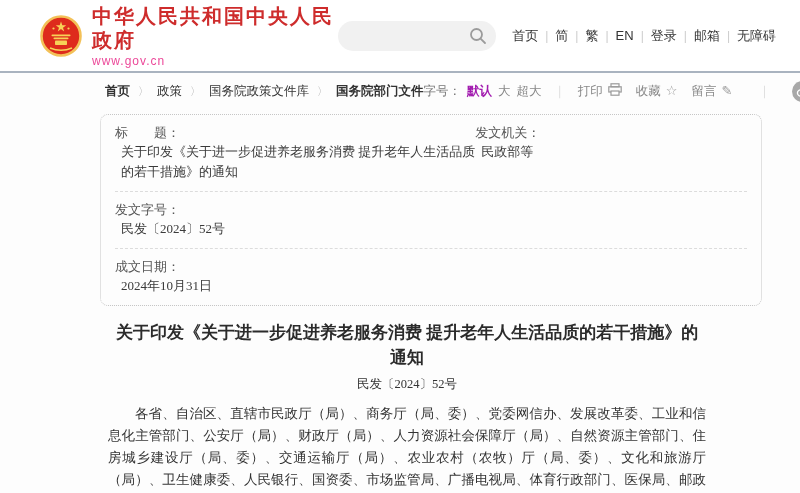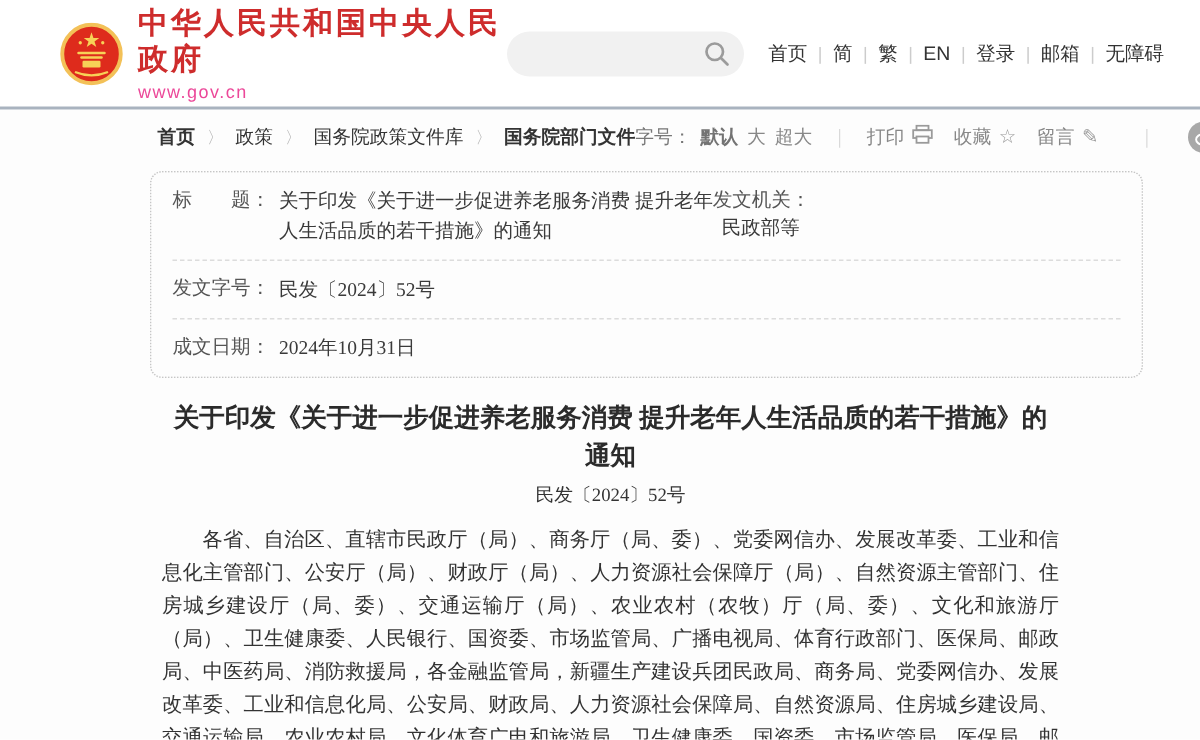--- a/index.html
+++ b/index.html
@@ -26,36 +26,36 @@
   
   .toolbar{height:36px;display:flex;align-items:center;justify-content:space-between;
     padding:0 100px 0 105px;font-size:12.5px;color:#555;}
   .crumbs{display:flex;align-items:center;white-space:nowrap;}
   .crumbs .item{color:#333;cursor:pointer;}
   .crumbs .item.strong{font-weight:bold;}
   .crumbs .gt{color:#b5b5b5;margin:0 8px;font-size:11px;}
   .tools{display:flex;align-items:center;white-space:nowrap;color:#888;}
   .tools .lbl{color:#777;}
   .fs-opt{margin-left:6px;cursor:pointer;color:#888;}
-  .fs-opt.active{color:#737373;font-weight:bold;}
+  .fs-opt.active{color:#a21caf;font-weight:bold;}
   .vsep{color:#d8d8d8;margin:0 12px;}
   .tool-item{display:flex;align-items:flex-start;margin-right:14px;cursor:pointer;color:#888;}
   .tool-item .glyph{margin-left:5px;color:#9a9a9a;font-size:13px;}
   .circle-icons{display:flex;align-items:center;}
   .circle{width:21px;height:21px;border-radius:50%;background:#a8a8a8;margin-left:9px;
     display:flex;align-items:center;justify-content:center;cursor:pointer;}
 
   
   .content{width:662px;margin-left:100px;}
   .meta-table{border:1px dotted #c6c6c6;border-radius:8px;margin-top:5px;
     font-family:"Liberation Serif","DejaVu Serif",serif;font-size:13px;color:#444;}
   .meta-row{display:flex;padding:9px 0;margin:0 14px;border-bottom:1px dashed #dcdcdc;}
   .meta-row:last-child{border-bottom:none;}
   .cell{display:flex;}
-  .cell.left{width:57%;}
+  .cell.left{width:57%;flex-direction:column;}
   .cell.right{width:43%;flex-direction:column;}
   .m-label{color:#555;white-space:nowrap;flex:0 0 auto;}
   .m-value{color:#3a3a3a;margin-left:6px;line-height:20px;}
 
   
   .article{width:598px;margin:14px auto 0 8px;font-family:"Liberation Serif","DejaVu Serif",serif;color:#333;}
   .art-title{font-size:17px;font-weight:bold;text-align:center;line-height:25px;color:#2b2b2b;}
   .doc-num{font-size:12.5px;text-align:center;margin-top:6px;color:#333;}
   .art-body p{font-size:13.5px;line-height:22px;text-align:justify;text-indent:2em;margin:10px 0 0 0;}
 </style>

